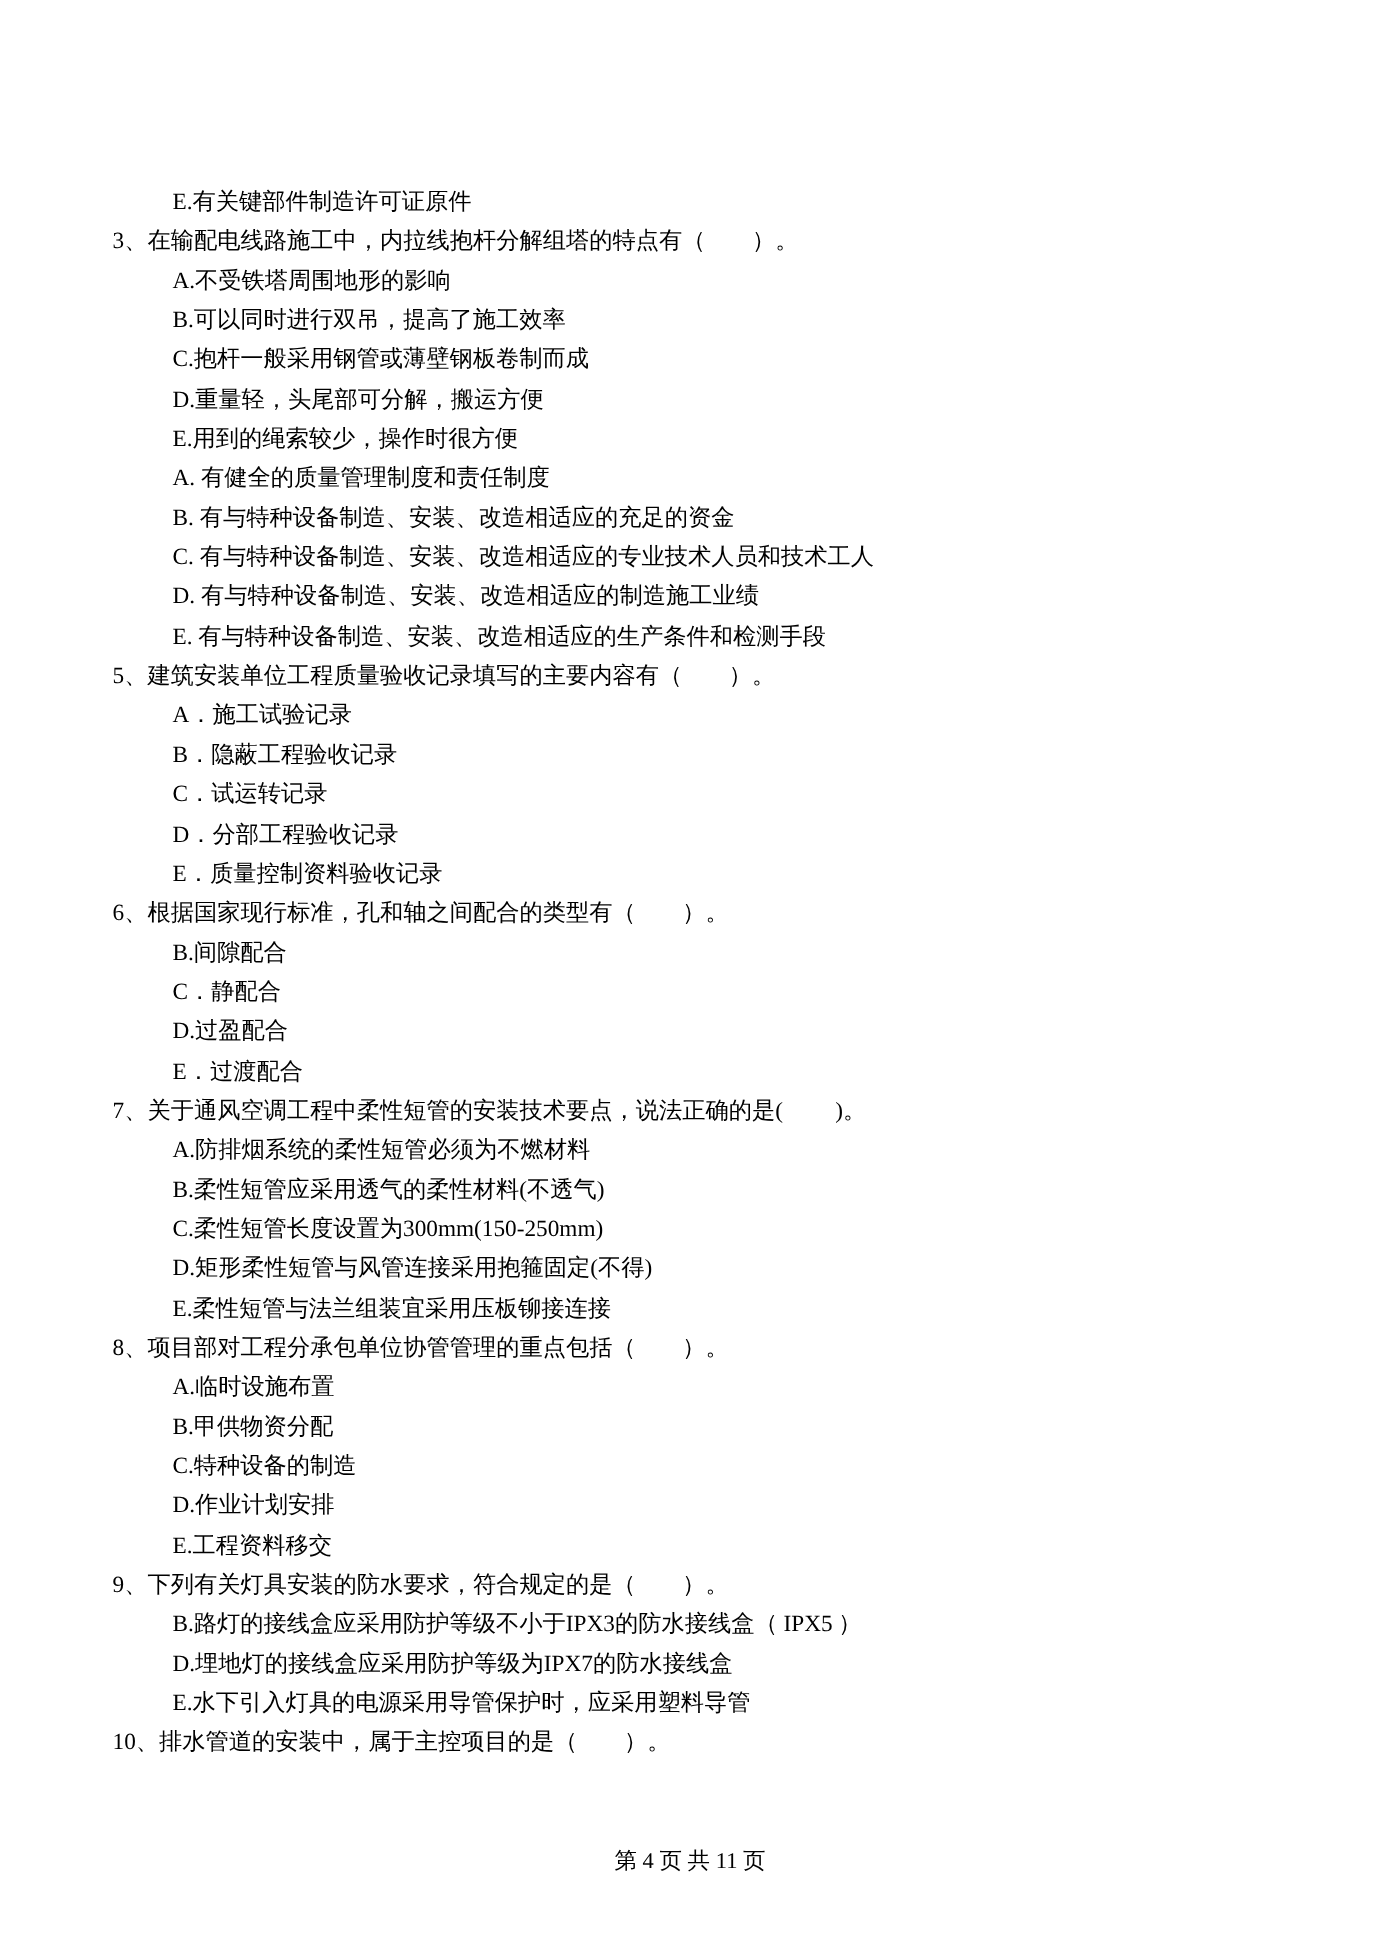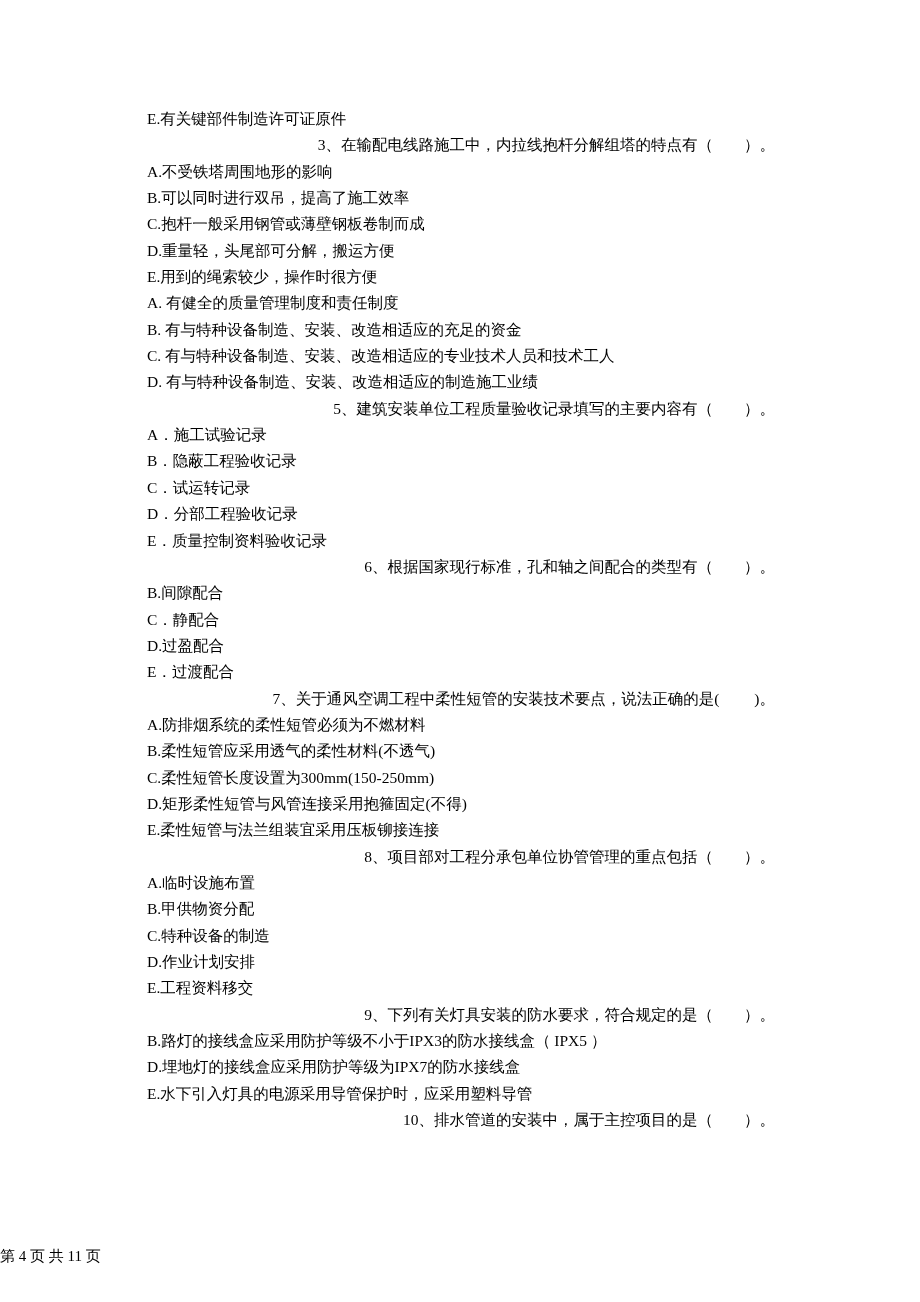--- a/index.html
+++ b/index.html
@@ -9,56 +9,57 @@
     font-family: "SimSun", "宋体", serif;
     font-size: 15.5px;
     color: #000;
     line-height: 1.7;
     width: 920px;
     height: 1302px;
     position: relative;
     box-sizing: border-box;
   }
   .page {
-    padding: 106px 145px 0 107px;
+    padding: 106px 145px 0 75px;
+    margin-top: 16px;
   }
   .option {
     padding-left: 40px;
     white-space: pre-wrap;
   }
   .question {
     padding-left: 0;
     text-indent: 0;
     white-space: pre-wrap;
-    text-align: right;
   }
   .footer {
     position: absolute;
-    bottom: 33px;
+    bottom: 48px;
     width: 100%;
-    text-align: left;
+    text-align: center;
     font-size: 15px;
   }
 </style>
 </head>
 <body>
 
 <div class="page">
   <div id="content">
       <div class="option">E.有关键部件制造许可证原件</div>
       <div class="question">3、在输配电线路施工中，内拉线抱杆分解组塔的特点有（　　）。</div>
       <div class="option">A.不受铁塔周围地形的影响</div>
       <div class="option">B.可以同时进行双吊，提高了施工效率</div>
       <div class="option">C.抱杆一般采用钢管或薄壁钢板卷制而成</div>
       <div class="option">D.重量轻，头尾部可分解，搬运方便</div>
       <div class="option">E.用到的绳索较少，操作时很方便</div>
       <div class="option">A. 有健全的质量管理制度和责任制度</div>
       <div class="option">B. 有与特种设备制造、安装、改造相适应的充足的资金</div>
       <div class="option">C. 有与特种设备制造、安装、改造相适应的专业技术人员和技术工人</div>
       <div class="option">D. 有与特种设备制造、安装、改造相适应的制造施工业绩</div>
+      <div class="option">E. 有与特种设备制造、安装、改造相适应的生产条件和检测手段</div>
       <div class="question">5、建筑安装单位工程质量验收记录填写的主要内容有（　　）。</div>
       <div class="option">A．施工试验记录</div>
       <div class="option">B．隐蔽工程验收记录</div>
       <div class="option">C．试运转记录</div>
       <div class="option">D．分部工程验收记录</div>
       <div class="option">E．质量控制资料验收记录</div>
       <div class="question">6、根据国家现行标准，孔和轴之间配合的类型有（　　）。</div>
       <div class="option">B.间隙配合</div>
       <div class="option">C．静配合</div>
       <div class="option">D.过盈配合</div>

